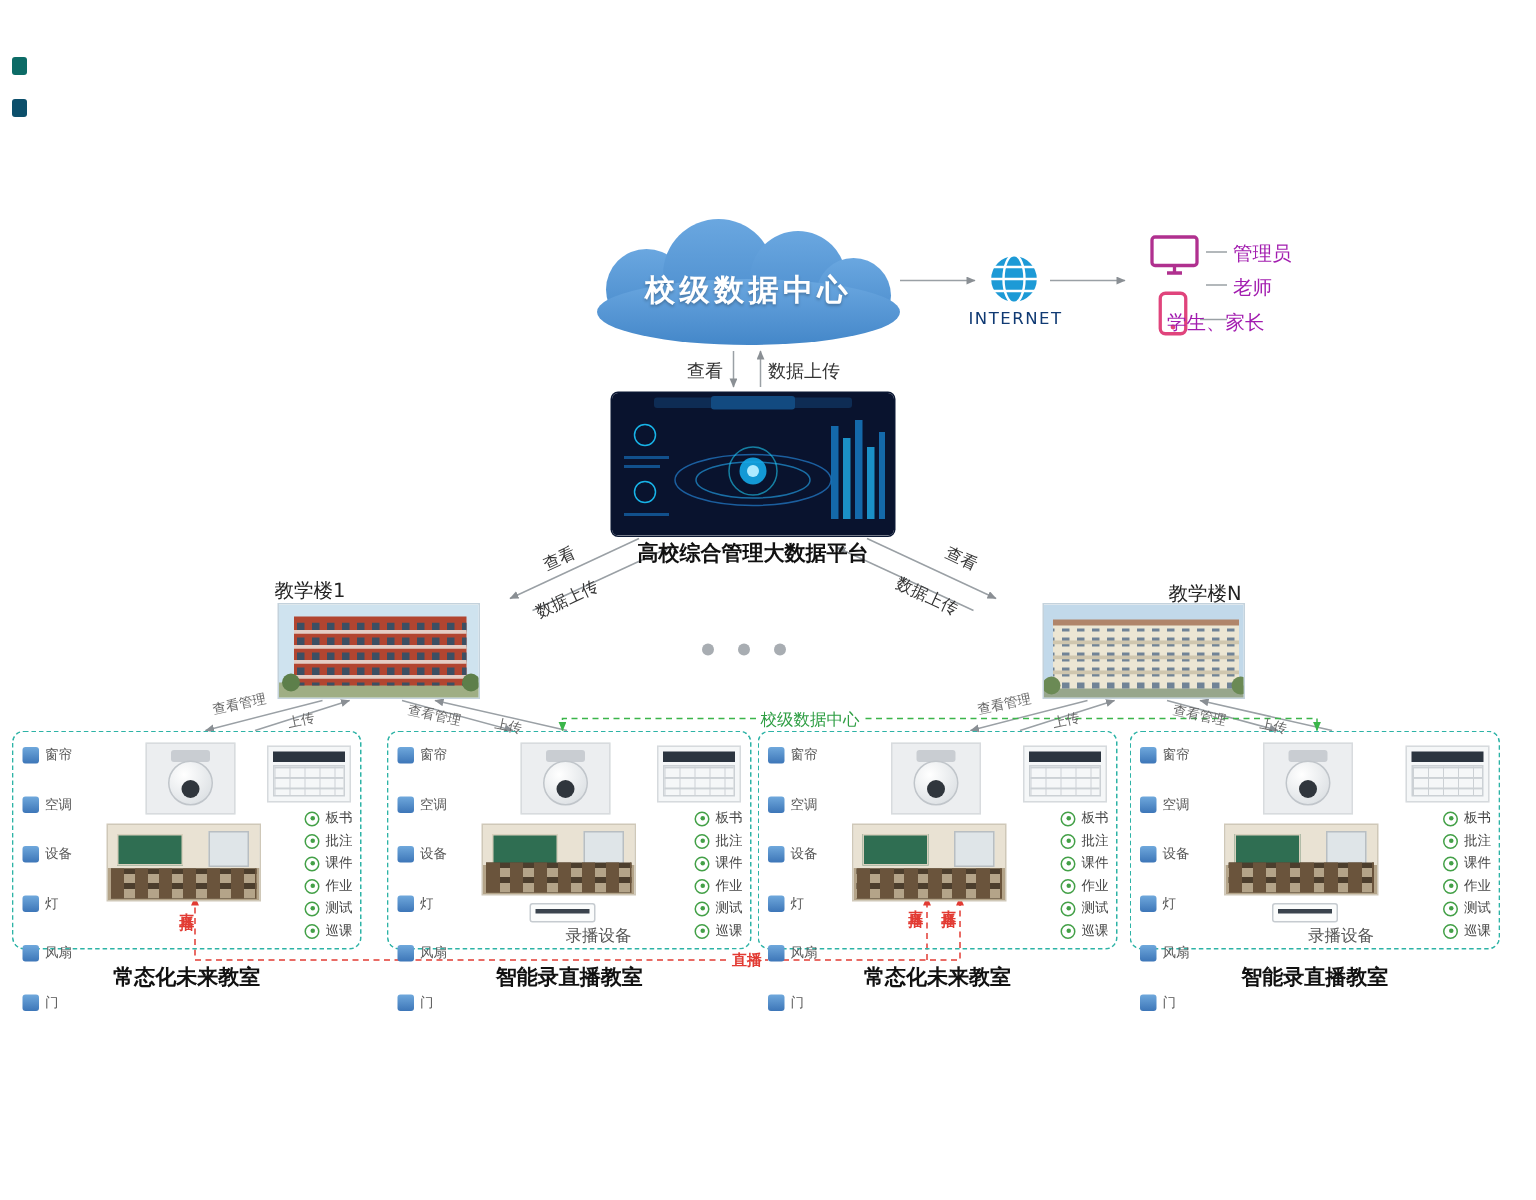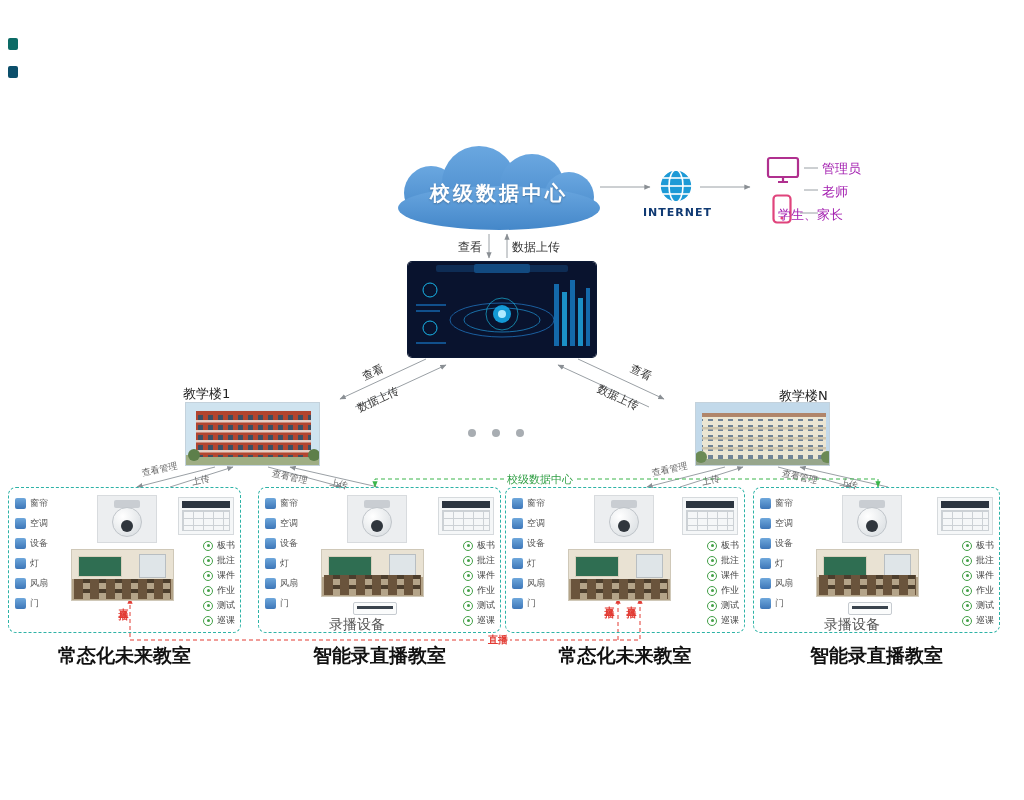--- a/index.html
+++ b/index.html
@@ -18,21 +18,21 @@
   .cloud{position:absolute;left:398px;top:144px;width:202px;height:88px}
   .cloud i{position:absolute;border-radius:50%;background:linear-gradient(180deg,#6aa7e0,#4487c9)}
   .c1{left:6px;top:22px;width:54px;height:54px}
   .c2{left:44px;top:2px;width:74px;height:74px}
   .c3{left:102px;top:10px;width:64px;height:64px}
   .c4{left:146px;top:28px;width:50px;height:50px}
   .c5{left:0;top:42px;width:202px;height:44px;border-radius:24px}
   .cloud-label{position:absolute;left:0;right:0;top:36px;text-align:center;color:#fff;
                font-size:20px;font-weight:bold;letter-spacing:3px;text-shadow:0 1px 2px rgba(0,0,0,.25)}
 
-  .internet-lbl{left:642px;top:206px;width:70px;text-align:right;font-size:11px;font-weight:bold;
+  .internet-lbl{left:642px;top:206px;width:70px;text-align:center;font-size:11px;font-weight:normal;
                 color:#103a73;letter-spacing:1px}
   .user-lbl{font-size:13px;color:#a21caf}
 
   .vlink{font-size:12px;color:#333}
 
   
   .platform{left:408px;top:262px;width:188px;height:95px;border-radius:4px;overflow:hidden;
             box-shadow:0 0 0 1px #0a1733}
   .platform-lbl{left:408px;top:360px;width:188px;text-align:center;font-size:14px;font-weight:bold;color:#111}
 
@@ -40,21 +40,21 @@
   .building{width:135px;height:64px;overflow:hidden;border:1px solid #c4d2dc}
 
   .dots{left:468px;top:429px;display:flex;gap:16px}
   .dots b{width:8px;height:8px;border-radius:50%;background:#a8adb2}
 
   .dg{position:absolute;font-size:11px;color:#333;white-space:nowrap;transform-origin:center center}
   .fan{position:absolute;font-size:9px;color:#666;white-space:nowrap;transform-origin:left center}
 
   
   .cls-box{position:absolute;top:487px;height:146px;border:1px dashed #2db3a6;border-radius:8px}
-  .dev-col{position:absolute;left:6px;top:9px;display:flex;flex-direction:column;gap:7px}
+  .dev-col{position:absolute;left:6px;top:9px;display:flex;flex-direction:column;gap:20px}
   .dev-row{display:flex;align-items:center;gap:4px;height:13px}
   .dev-ic{width:11px;height:11px;border-radius:2px;background:linear-gradient(180deg,#6fa8dc,#3d76b8);flex:none}
   .dev-t{font-size:9px;color:#555;white-space:nowrap}
   .cam{position:absolute;left:88px;top:7px;width:60px;height:48px;background:#eceef0;border:1px solid #d8dbde}
   .cam-base{position:absolute;top:4px;left:50%;transform:translateX(-50%);width:26px;height:8px;background:#c9cdd2;border-radius:2px}
   .cam-dome{position:absolute;top:11px;left:50%;transform:translateX(-50%);width:30px;height:30px;border-radius:50%;
             background:radial-gradient(circle at 35% 30%,#ffffff,#d5dade);border:1px solid #c0c5ca}
   .cam-lens{position:absolute;top:24px;left:50%;transform:translateX(-50%);width:12px;height:12px;border-radius:50%;background:#30363d}
   .panel{position:absolute;right:6px;top:9px;width:56px;height:38px;background:#f5f7f8;border:1px solid #d6dadd}
   .panel-s{height:7px;background:#2c3540;margin:3px 3px 2px}
@@ -68,23 +68,23 @@
   .room-d{position:absolute;left:2px;right:2px;bottom:1px;height:20px;
           background-image:repeating-linear-gradient(90deg,#6a543c 0 9px,rgba(0,0,0,0) 9px 16px),
                            repeating-linear-gradient(#4c3e2d 0 4px,rgba(0,0,0,0) 4px 10px)}
   .fn-col{position:absolute;right:5px;top:52px;display:flex;flex-direction:column;gap:4px}
   .fn-row{display:flex;align-items:center;gap:4px;height:11px}
   .fn-ic{width:10px;height:10px;border-radius:50%;border:1px solid #43a047;position:relative;flex:none}
   .fn-ic::after{content:"";position:absolute;left:2.5px;top:2.5px;width:3px;height:3px;border-radius:50%;background:#43a047}
   .fn-t{font-size:9px;color:#444;white-space:nowrap}
   .rec{position:absolute;left:94px;top:114px;width:44px;height:13px;background:#fbfcfc;border:1px solid #c6cbd0;border-radius:2px}
   .rec::after{content:"";position:absolute;left:3px;top:3px;right:3px;height:3px;background:#3a434d}
-  .rec-t{position:absolute;left:70px;top:128px;width:92px;text-align:left;font-size:14px;color:#555}
-
-  .cls-title{position:absolute;top:643px;text-align:center;font-size:19px;font-weight:bold;color:#111}
+  .rec-t{position:absolute;left:70px;top:128px;width:92px;text-align:right;font-size:11px;color:#555}
+
+  .cls-title{position:absolute;top:643px;text-align:center;font-size:14px;font-weight:bold;color:#111}
 
   .dual{position:absolute;left:504px;top:472px;color:#2e9e43;font-size:11px;background:#fff;padding:0 3px}
   .live-v{position:absolute;color:#e23b33;font-size:10px;font-weight:bold;writing-mode:vertical-rl;letter-spacing:2px}
   .live-h{position:absolute;left:486px;top:633px;color:#e23b33;font-size:10px;font-weight:bold;background:#fff;padding:0 2px}
 </style>
 </head>
 <body>
 
 <div class="canvas">
 
@@ -186,20 +186,21 @@
       <rect x="8" y="48" width="24" height="2" fill="#11508c"></rect>
       <circle cx="22" cy="66" r="7" fill="none" stroke="#18b4e8"></circle>
       <rect x="8" y="80" width="30" height="2" fill="#11508c"></rect>
       <rect x="146" y="22" width="5" height="62" fill="#1679c0" opacity="0.85"></rect>
       <rect x="154" y="30" width="5" height="54" fill="#1fa7e0" opacity="0.85"></rect>
       <rect x="162" y="18" width="5" height="66" fill="#1679c0" opacity="0.85"></rect>
       <rect x="170" y="36" width="5" height="48" fill="#1fa7e0" opacity="0.85"></rect>
       <rect x="178" y="26" width="4" height="58" fill="#1679c0" opacity="0.85"></rect>
     </svg>
   </div>
+  <span class="lbl platform-lbl">高校综合管理大数据平台</span>
 
   <span class="dg" style="left:362px;top:365px;transform:rotate(-25deg)">查看</span>
   <span class="dg" style="left:356px;top:392px;transform:rotate(-25deg)">数据上传</span>
   <span class="dg" style="left:630px;top:365px;transform:rotate(25deg)">查看</span>
   <span class="dg" style="left:596px;top:390px;transform:rotate(25deg)">数据上传</span>
 
   <span class="lbl bld-lbl" style="left:183px;top:385px">教学楼1</span>
   <div class="abs building" style="left:185px;top:402px">
     <svg viewBox="0 0 135 64" width="135" height="64">
       <defs>

